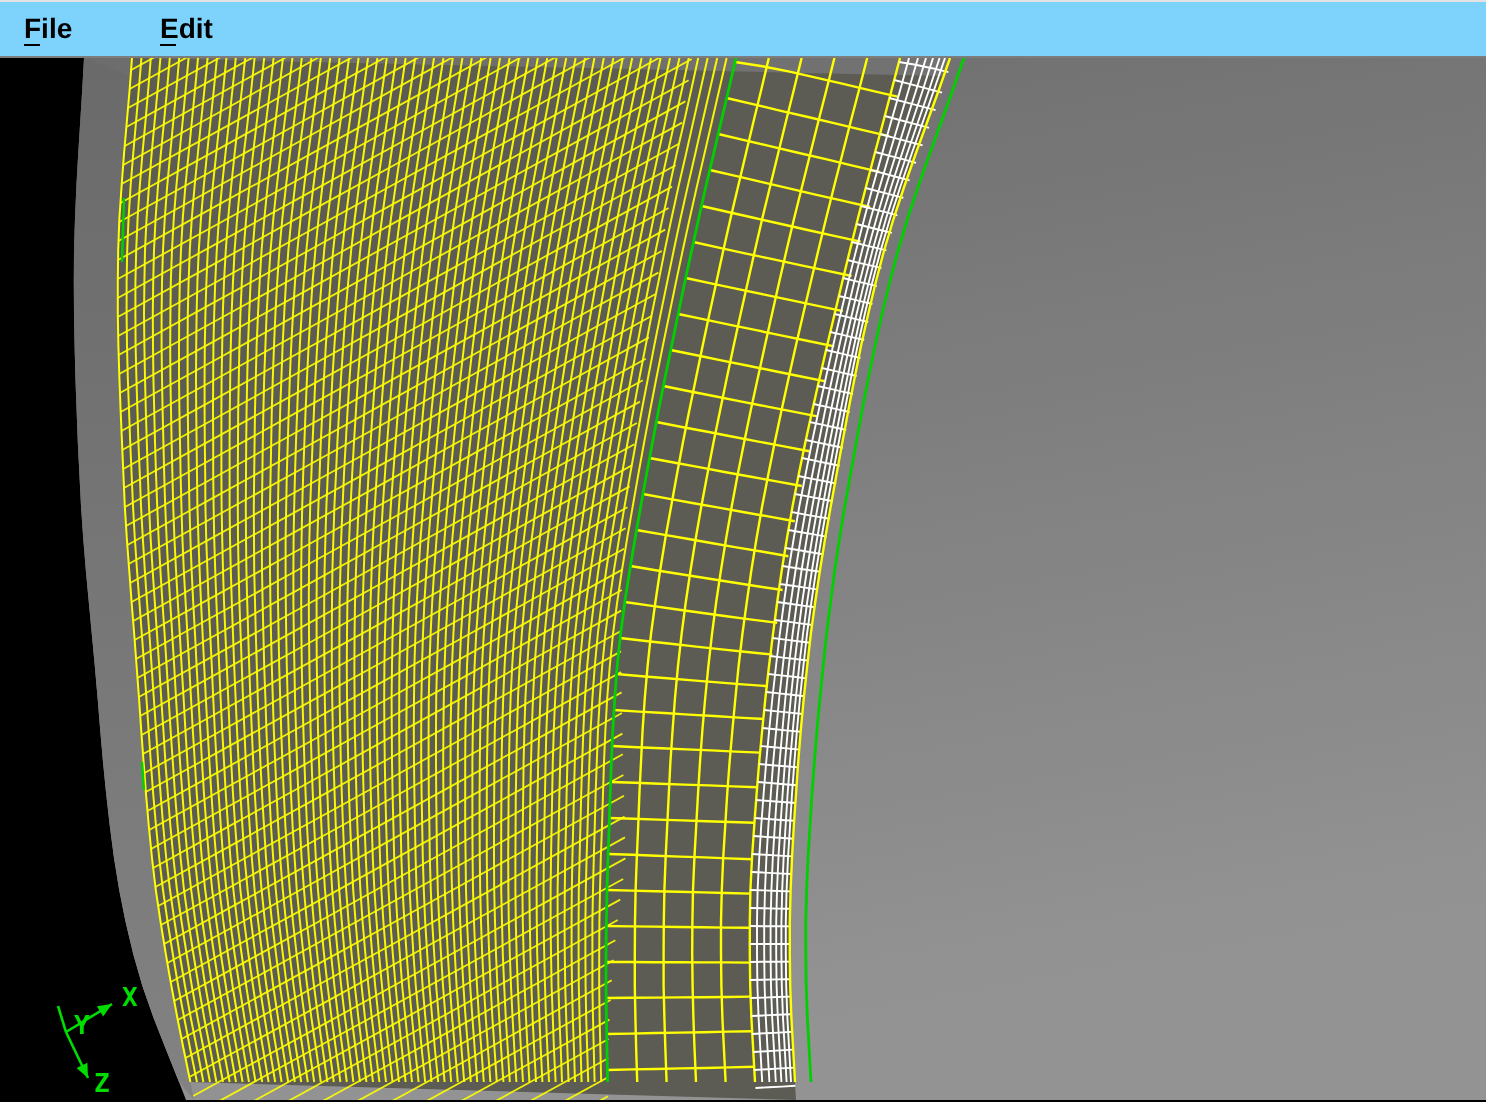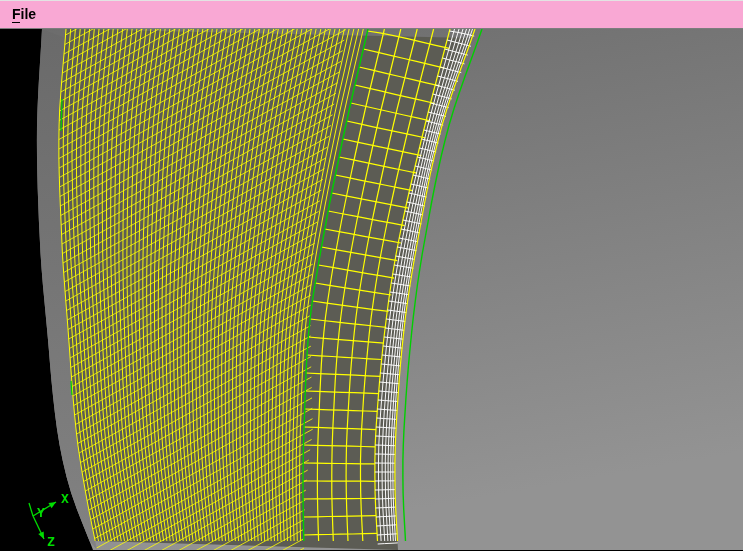--- a/index.html
+++ b/index.html
@@ -17,22 +17,23 @@
   .menu-item::after{ 
     content:"";position:absolute;left:0;bottom:5px;width:8px;height:1px;background:#000;
   }
   .viewport{position:relative;width:743px;height:521px;background:#000;}
   svg{display:block;}
   .triad-text{font-family:"DejaVu Sans Mono",monospace;font-weight:bold;font-size:13px;}
 </style>
 </head>
 <body>
 
-<div class="menubar" style="background: #f9a8d4;">
+<div class="menubar" style="background: #7dd3fc;">
   <span class="menu-item">File</span>
+  <span class="menu-item">Edit</span>
 </div>
 
 <div class="viewport">
   <svg id="scene" width="743" height="521" viewBox="0 30 743 521" xmlns="http://www.w3.org/2000/svg">
     <defs id="scene-defs">
         <linearGradient id="bgGrad" x1="0" y1="0" x2="0.25" y2="1">
           <stop offset="0" stop-color="#6c6c6c"></stop>
           <stop offset="1" stop-color="#939393"></stop>
         </linearGradient>
         <linearGradient id="rimGrad" x1="0" y1="0" x2="0" y2="1">

